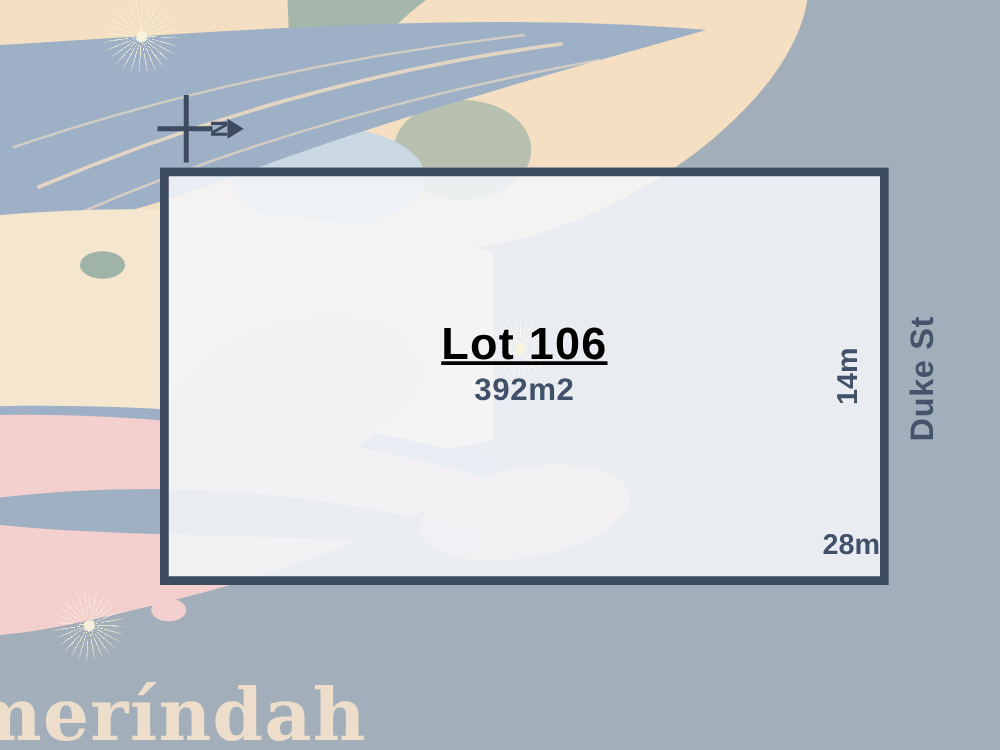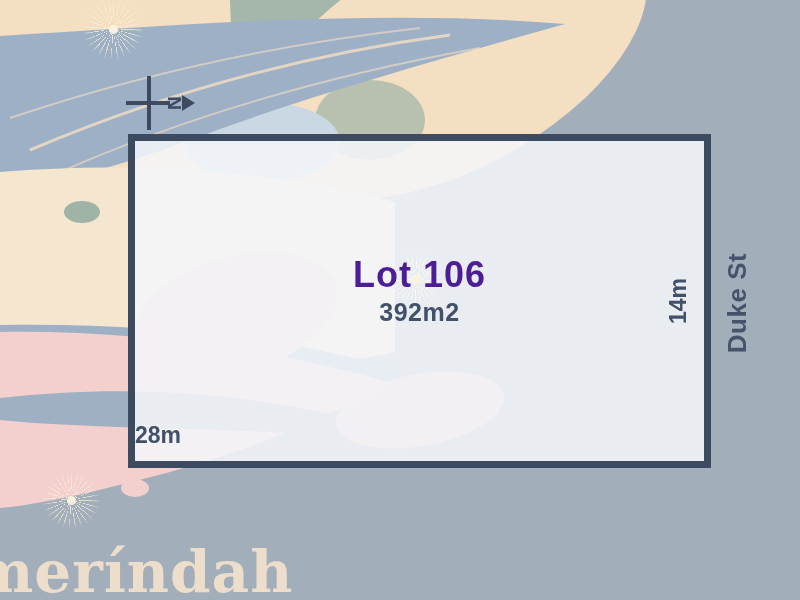--- a/index.html
+++ b/index.html
@@ -28,27 +28,27 @@
   
   .lot{
     position:absolute;left:128px;top:134px;width:583px;height:334px;
     box-sizing:border-box;border:7px solid #3c4b5f;
     background:rgba(244,246,249,0.87);
     z-index:2;
     display:flex;flex-direction:column;align-items:center;justify-content:center;
   }
   .lot-labels{position:relative;text-align:center;transform:translateY(-10px);z-index:2;}
   .lot-title{
-    font-size:36px;font-weight:bold;color:#4c1d95;letter-spacing:1px;line-height:1.1;
+    font-size:36px;font-weight:bold;color:#000000;letter-spacing:1px;line-height:1.1;text-decoration:underline;
   }
   .lot-area{
     font-size:25px;font-weight:bold;color:#42516a;letter-spacing:0.5px;margin-top:4px;
   }
   .lot-frontage{
-    position:absolute;left:0;right:0;bottom:12px;text-align:left;
+    position:absolute;left:0;right:0;bottom:12px;text-align:right;
     font-size:23px;font-weight:bold;color:#42516a;z-index:2;
   }
   .lot-depth{
     position:absolute;right:-6px;top:50%;width:64px;text-align:center;
     transform:translateY(-50%) rotate(-90deg);
     font-size:23px;font-weight:bold;color:#42516a;z-index:2;
   }
   
   .street-label{
     position:absolute;left:677px;top:288px;width:120px;height:30px;line-height:30px;

